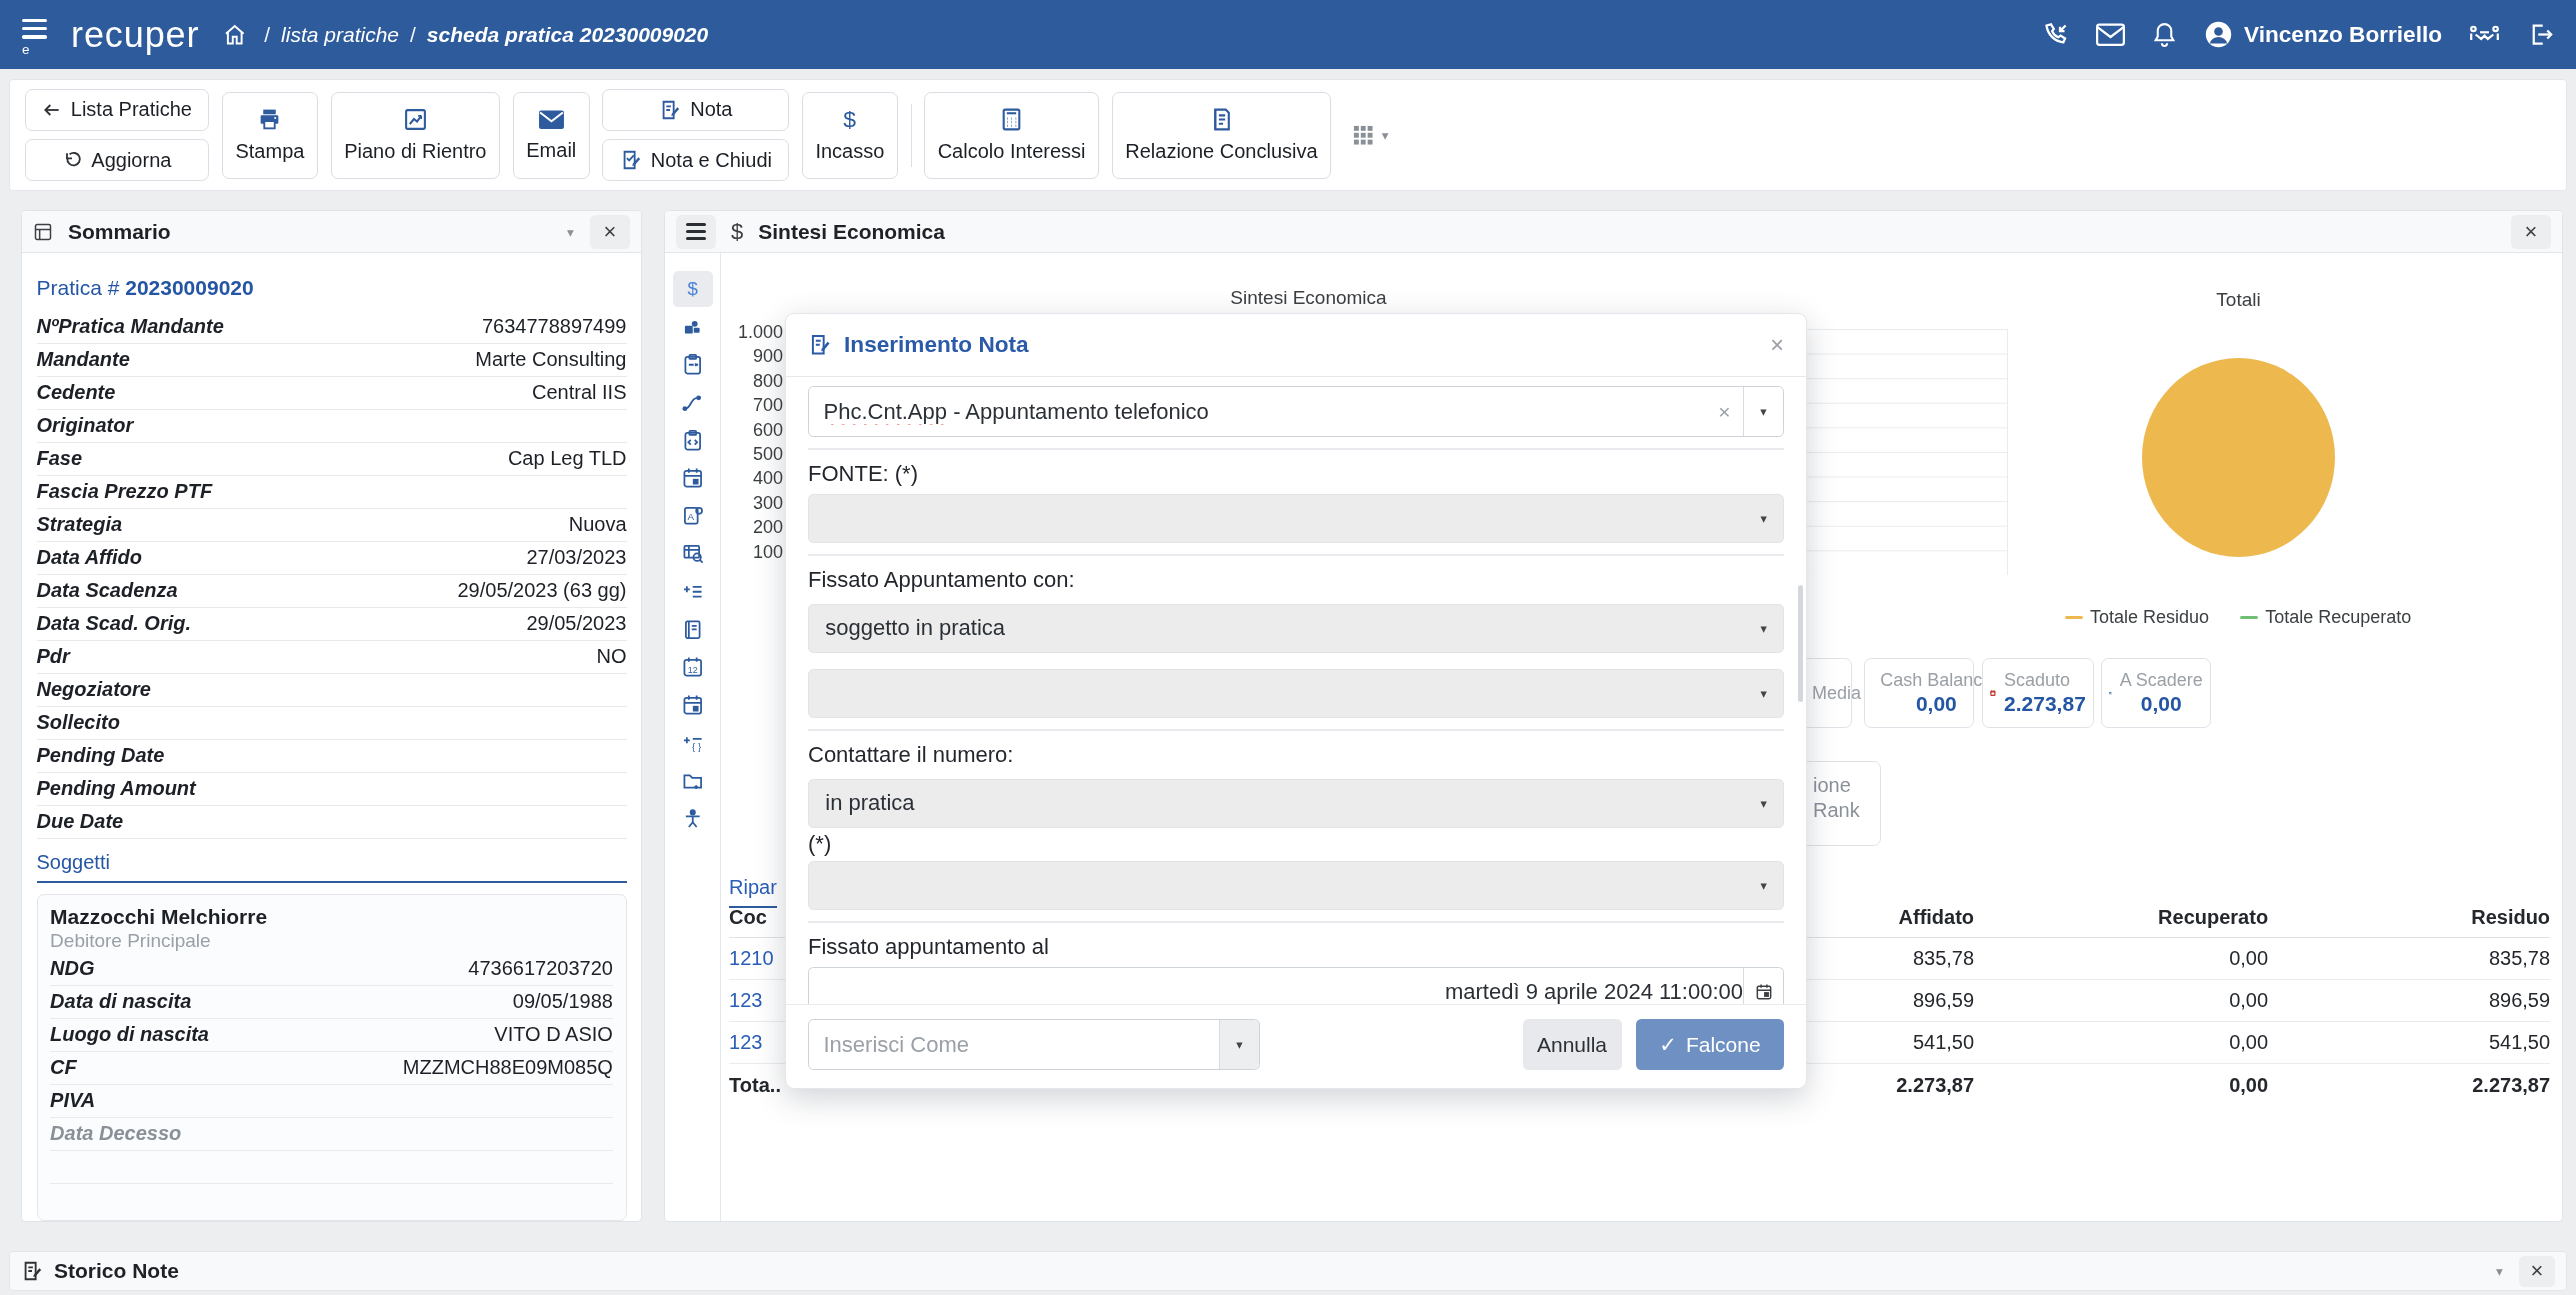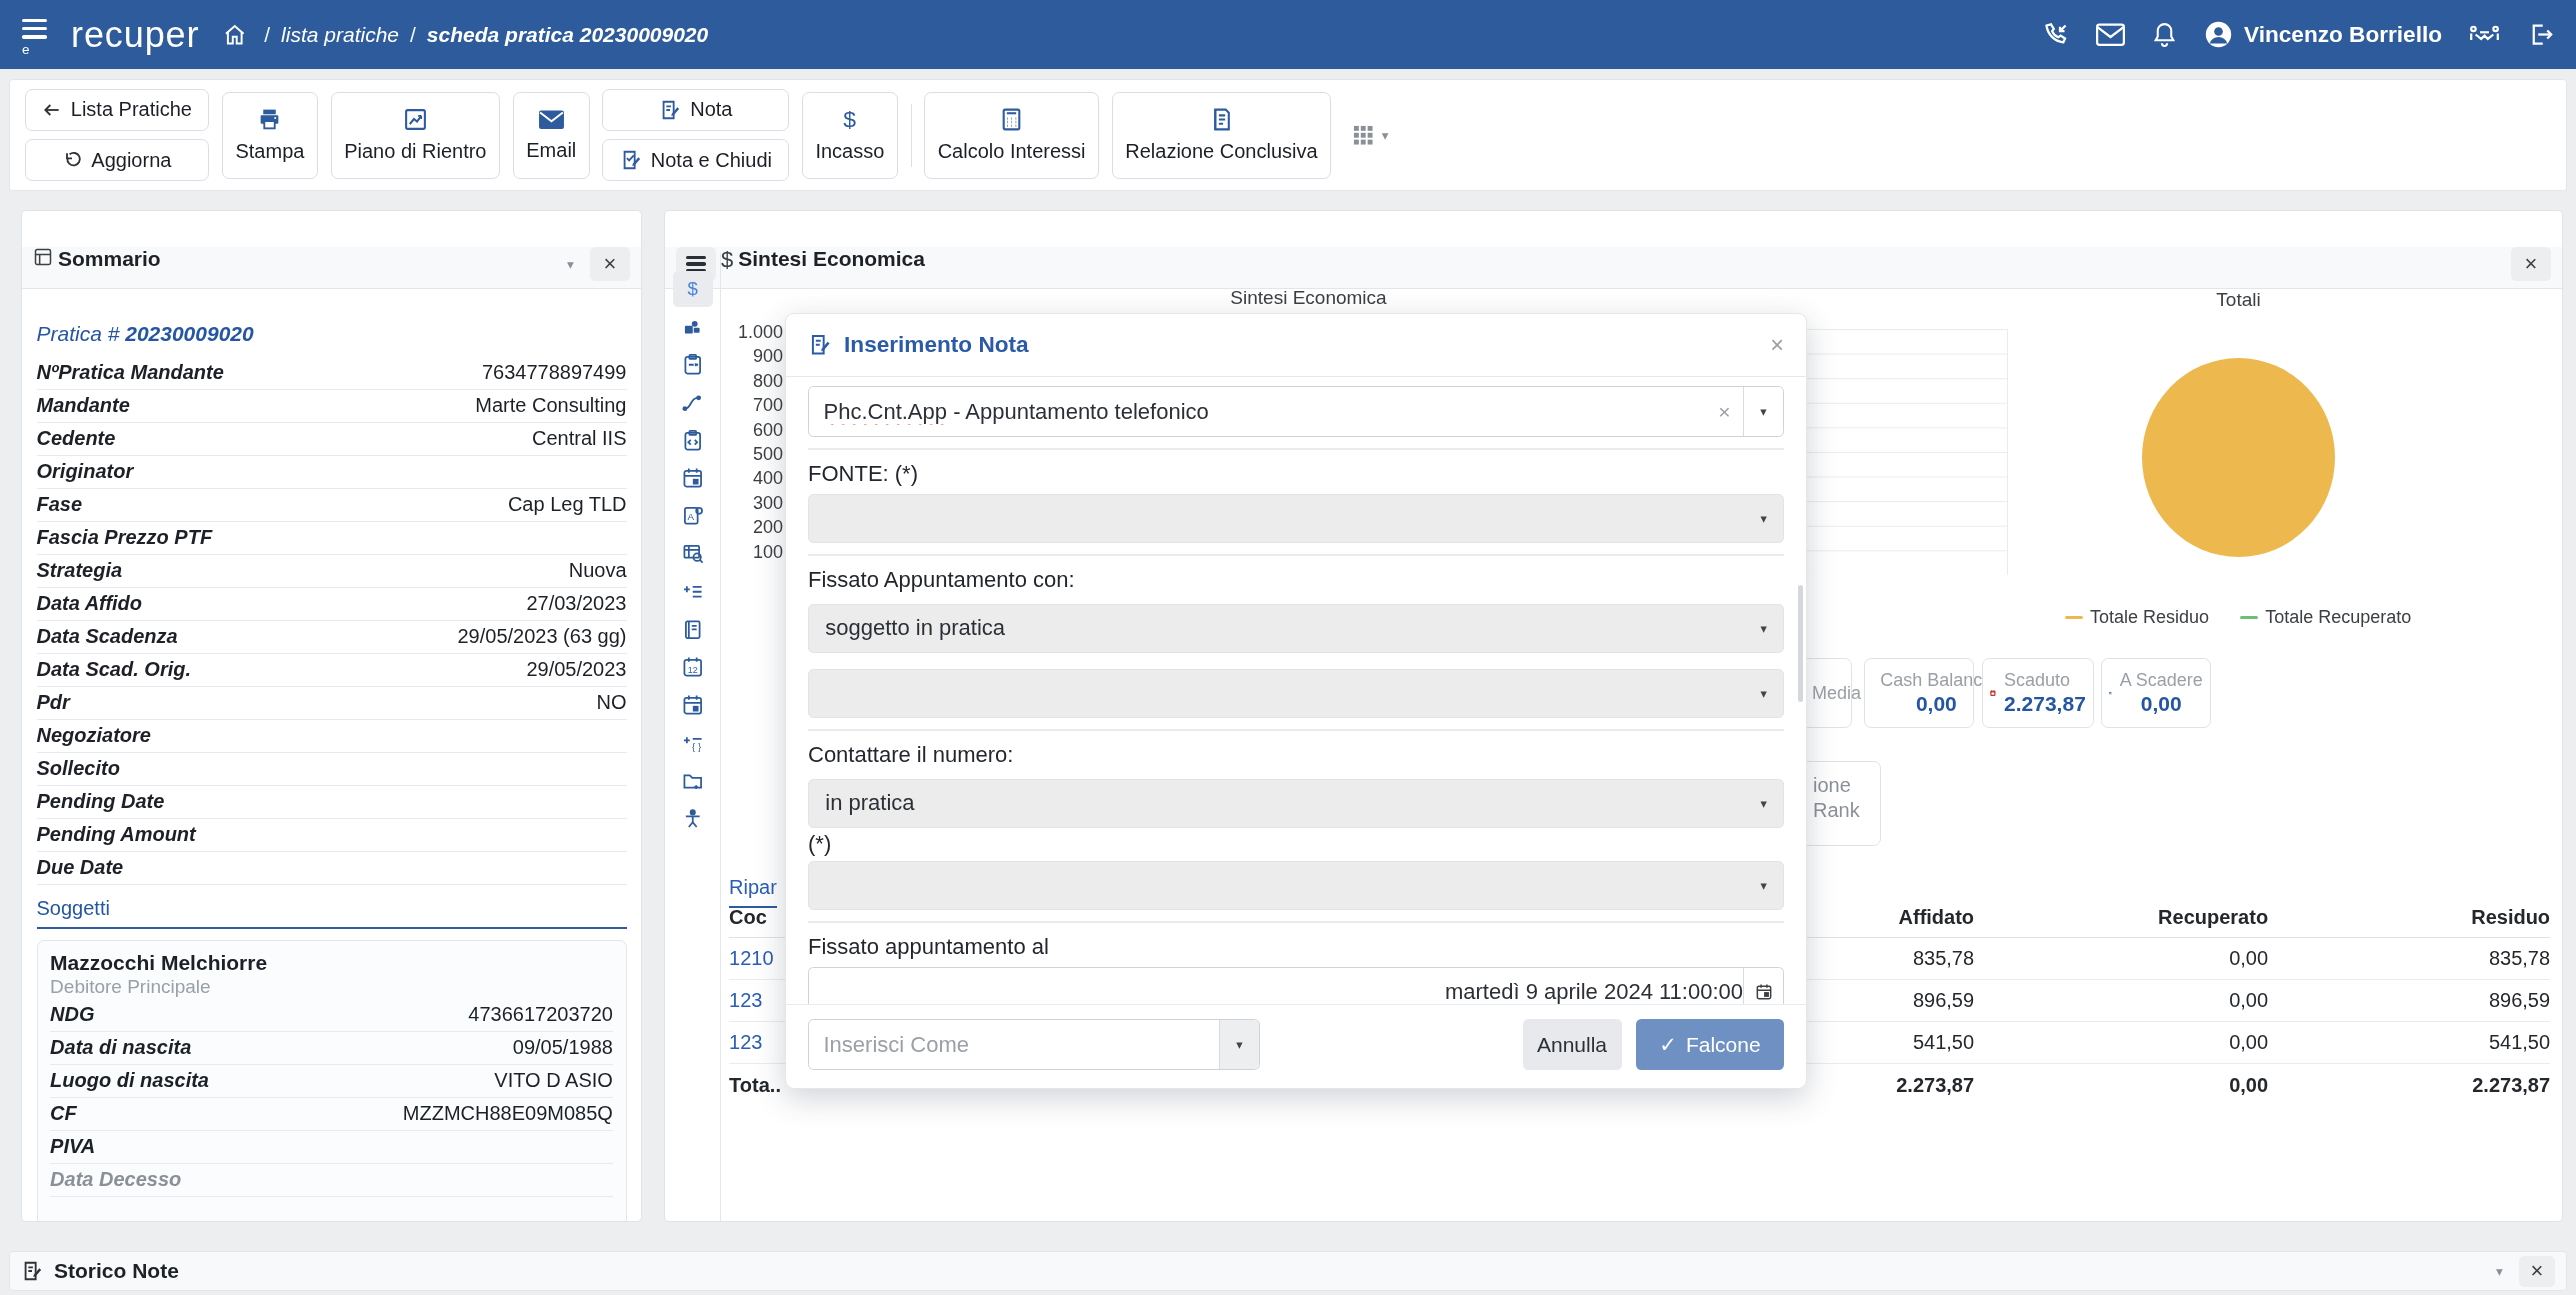--- a/index.html
+++ b/index.html
@@ -30,30 +30,30 @@
     font-family: "Liberation Sans", sans-serif; }
   .tsm { height: 42px; padding: 0 16.3px; min-width: 173px; }
   .tbig { height: 87px; padding: 7.2px 12.6px; flex-direction: column; gap: 7.2px; min-width: 72px; }
   .tdivider { width: 0.9px; height: 63px; background: #dcdfe3; }
   .tgrid { border: none; background: none; display: flex; align-items: center; gap: 7.2px; cursor: pointer; margin-left: 7.2px; }
   .caret-sm { color: #8a9097; font-size: 13.5px; }
 
   
   .panel { position: absolute; background: #fff; border: 0.9px solid #e0e3e7; border-radius: 4.5px; overflow: hidden; }
   .phead { height: 42px; background: #f8f9fb; border-bottom: 0.9px solid #e2e5e9;
-    display: flex; align-items: flex-start; padding: 0 11px; gap: 5px; margin-top: 36px; }
+    display: flex; align-items: center; padding: 0 11px; gap: 15px; }
   .ptitle { font-size: 21px; font-weight: bold; color: #1e2125; }
   .phright { margin-left: auto; display: flex; align-items: center; gap: 16.3px; }
   .xbox { width: 40px; height: 34px; background: #eceef0; border-radius: 5.4px; border: none;
     font-size: 22px; color: #3c4043; display: flex; align-items: center; justify-content: center; cursor: pointer; }
 
   
   .sommario { left: 21px; top: 210px; width: 621px; height: 1012px; }
   .sbody { padding: 12.6px 14.5px 0; position: relative; }
-  .pratica { font-size: 21px; font-style: italic; color: #2456a4; margin: 20px 0 11px; }
+  .pratica { font-size: 21px; color: #2456a4; margin: 10px 0 11px; }
   .pratica b { font-weight: bold; }
   .frow { display: flex; justify-content: space-between; align-items: center; height: 33px;
     border-bottom: 0.9px solid #e9eaee; font-size: 20px; color: #1d2127; }
   .frow .lab { font-weight: bold; font-style: italic; }
   .sogg-h { margin-top: 12.6px; padding-bottom: 7.2px; font-size: 20px; color: #2456a4;
     border-bottom: 2.7px solid #2d5b9e; }
   .scard { margin-top: 11px; border: 0.9px solid #e2e5e9; border-radius: 7.2px; background: #fbfcfd;
     padding: 9px 12.6px 0; height: 327px; overflow: hidden; }
   .scard .nm { font-size: 21px; font-weight: bold; color: #1d2127; line-height: 25px; }
   .scard .rl { font-size: 19px; color: #9aa0a8; line-height: 23.5px; }

